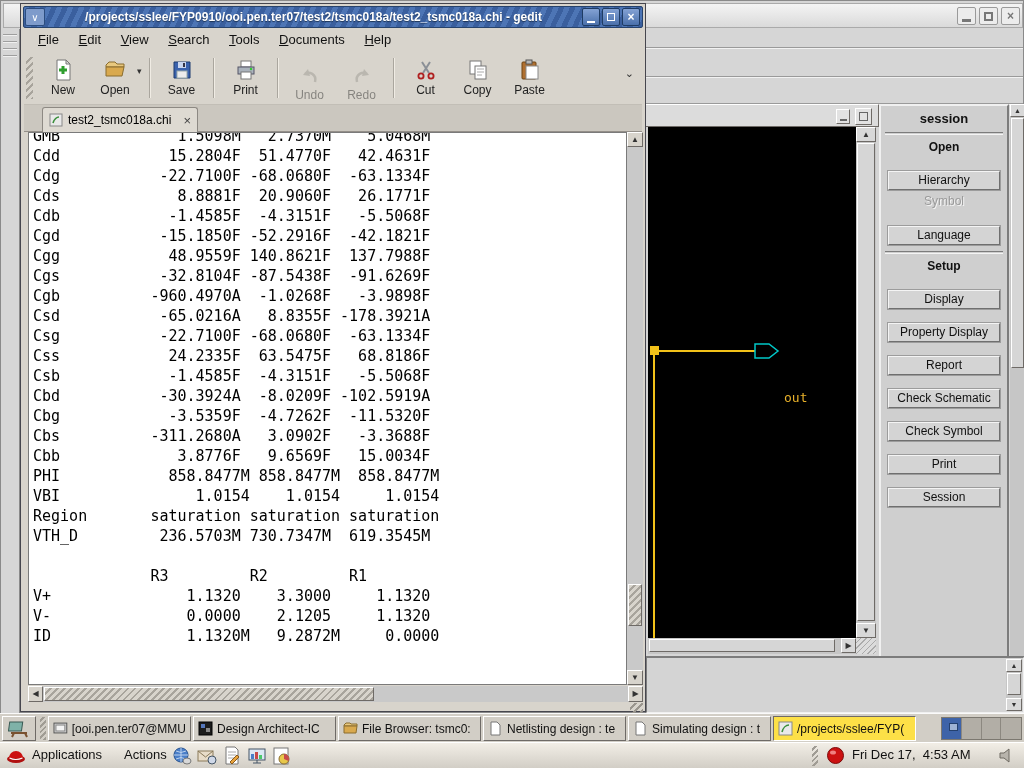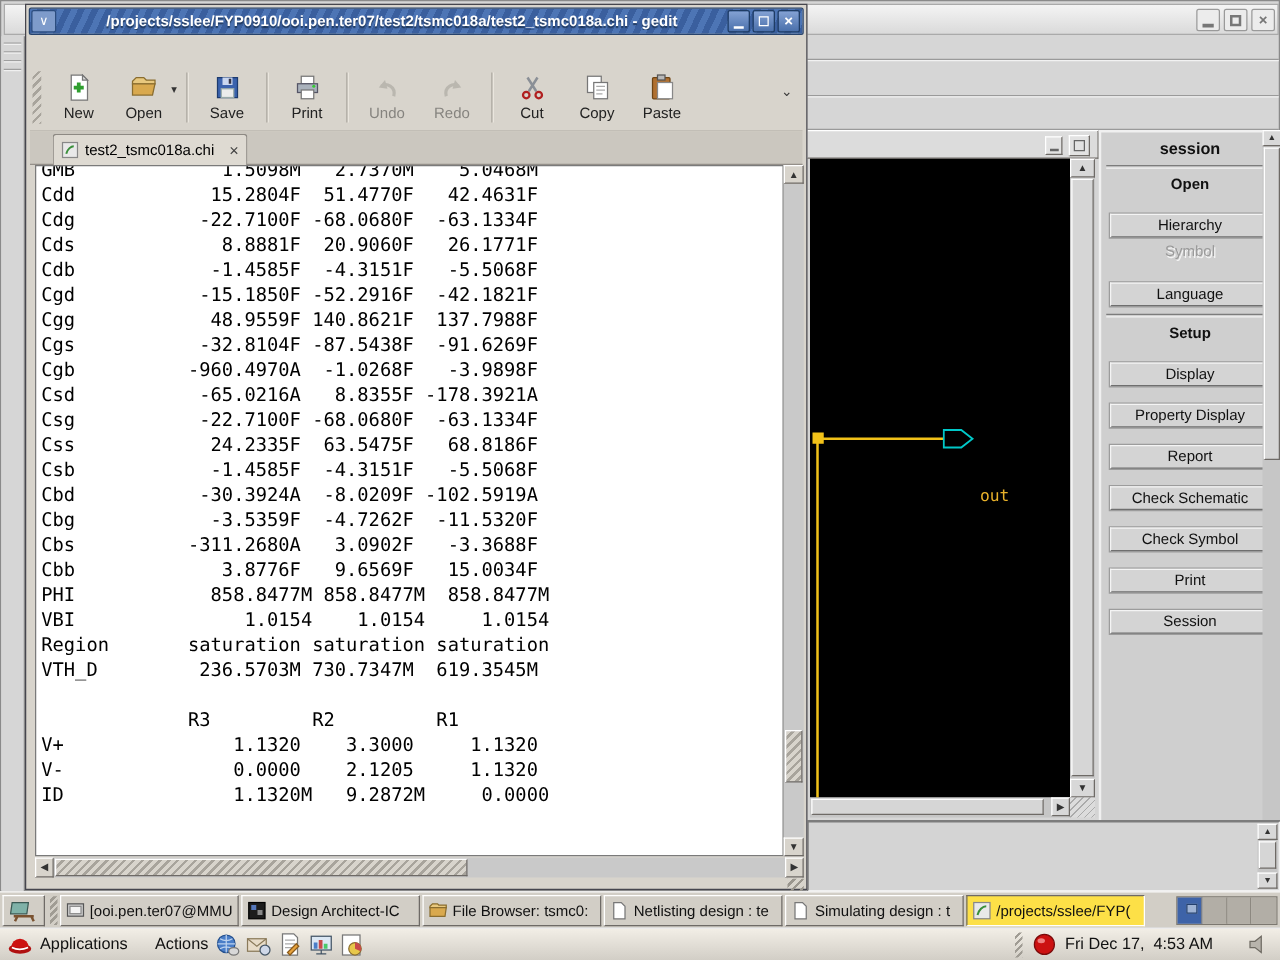--- a/index.html
+++ b/index.html
@@ -36,21 +36,21 @@
   .port { position:absolute; left:106px; top:214px; }
   .vs { background:#c6c6c6; }
   .vs .btn, .hs .btn { position:absolute; width:100%; background:#d8d8d8; display:flex; align-items:center; justify-content:center; }
   .schem-vs { position:absolute; left:211px; top:23px; width:20px; height:511px; }
   .schem-hs { position:absolute; left:3px; top:534px; width:208px; height:16px; background:#c6c6c6; }
   .schem-corner { position:absolute; left:211px; top:534px; width:20px; height:16px;
      background:repeating-linear-gradient(135deg,#dcdcdc 0 3px,#aaa 3px 4px); }
   .thumb { position:absolute; background:#d6d6d6; }
 
   
-  .palette { position:absolute; left:878px; top:103px; width:146px; height:569px; background:#cfcfcf;
+  .palette { position:absolute; left:878px; top:103px; width:130px; height:569px; background:#cfcfcf;
      border:2px solid; border-color:#f0f0f0 #7c7c7c #7c7c7c #f0f0f0; font-size:12px; color:#111; }
   .pal-title { text-align:center; font-weight:bold; font-size:13px; padding:5px 0 4px; }
   .pal-rule { height:3px; margin:2px 4px; border-top:1px solid #7c7c7c; border-bottom:1px solid #f4f4f4; }
   .pal-head { text-align:center; font-weight:bold; padding:3px 0; }
   .pal-btn { margin:14px 7px 0 7px; height:19px; background:#d4d4d4; text-align:center; line-height:17px;
      border:1px solid; border-color:#f4f4f4 #6f6f6f #6f6f6f #f4f4f4; box-shadow:0 0 0 1px #9c9c9c; cursor:default; }
   .pal-dis { margin:3px 7px 0 7px; height:19px; text-align:center; line-height:17px; color:#9a9a9a; text-shadow:1px 1px 0 #f4f4f4; }
   .pal-vs { position:absolute; left:1009px; top:103px; width:15px; height:569px; background:#c6c6c6; }
 
   
@@ -70,21 +70,21 @@
   .gw-ctl { width:18px; height:18px; margin-right:2px; background:linear-gradient(#84a2d4,#4a70ab); border:1px solid #1f3c64;
      border-radius:2px; color:#fff; display:flex; align-items:center; justify-content:center; }
   .gw-menubar { position:absolute; left:3px; top:25px; right:3px; height:22px; font-size:13px; color:#111; padding-left:6px; }
   .mi { display:inline-block; padding:3px 8px; }
   .mi::first-letter { text-decoration:underline; }
   .gw-toolbar { position:absolute; left:3px; top:47px; right:3px; height:54px; display:flex; align-items:center; border-bottom:1px solid #c2beb6; }
   .tb-handle { width:7px; height:42px; margin:0 4px 0 2px;
      background:repeating-linear-gradient(135deg,transparent 0 3px,#a8a49c 3px 5px); }
   .tbtn { width:52px; height:48px; display:flex; flex-direction:column; align-items:center; justify-content:center; gap:2px;
      font-size:12px; color:#222; }
-  .tbtn.dis { opacity:.45; filter:grayscale(60%); }
+  .tbtn.dis { opacity:.45; filter:grayscale(60%);justify-content:flex-end; }
   .tb-sep { width:2px; height:40px; margin:0 5px; border-left:1px solid #aaa69e; border-right:1px solid #f0ece4; }
   .tb-drop { font-size:9px; color:#333; margin:0 2px 14px -4px; }
   .tb-over { position:absolute; right:8px; top:16px; font-size:11px; color:#333; }
   .gw-tabbar { position:absolute; left:3px; top:101px; right:3px; height:27px; background:#cbc7bf; border-bottom:1px solid #948f89; }
   .tab { position:absolute; left:18px; top:2px; width:156px; height:25px; background:#dedad2;
      border:1px solid #8d8983; border-bottom:none; border-radius:3px 3px 0 0; display:flex; align-items:center; padding:0 6px; gap:5px; font-size:12px; }
   .tab-close { margin-left:auto; color:#444; font-size:13px; line-height:1; }
   .gw-text { position:absolute; left:7px; top:128px; width:599px; height:553px; background:#fff;
      border:1px solid #7a7a7a; overflow:hidden; }
   .gw-text pre { margin:-7px 0 0 0; padding-left:4px; font:15px/20px "DejaVu Sans Mono", monospace; color:#000; }
@@ -231,20 +231,29 @@
           <span class="g-bar" style="width:8px;height:2px;background:#fff;margin-top:9px;"></span>
         </div>
       <div class="gw-ctl">
           <span class="g-box" style="width:8px;height:8px;border:1px solid #fff;"></span>
         </div>
       <div class="gw-ctl">
           <span class="g-x">×</span>
         </div>
     </div>
 
+    <div class="gw-menubar">
+      <span class="mi">File</span>
+      <span class="mi">Edit</span>
+      <span class="mi">View</span>
+      <span class="mi">Search</span>
+      <span class="mi">Tools</span>
+      <span class="mi">Documents</span>
+      <span class="mi">Help</span>
+    </div>
 
     <div class="gw-toolbar">
       <div class="tb-handle"></div>
       <div class="tbtn">
         <svg width="22" height="22" viewBox="0 0 22 22">
           <path d="M5 1 h9 l4 4 v16 H5 Z" fill="#fff" stroke="#777"></path>
             <path d="M14 1 l4 4 h-4 Z" fill="#ddd" stroke="#777"></path>
           <path d="M11 7 v8 M7 11 h8" stroke="#2f9e2f" stroke-width="3"></path>
           </svg>
         <span>New</span>

